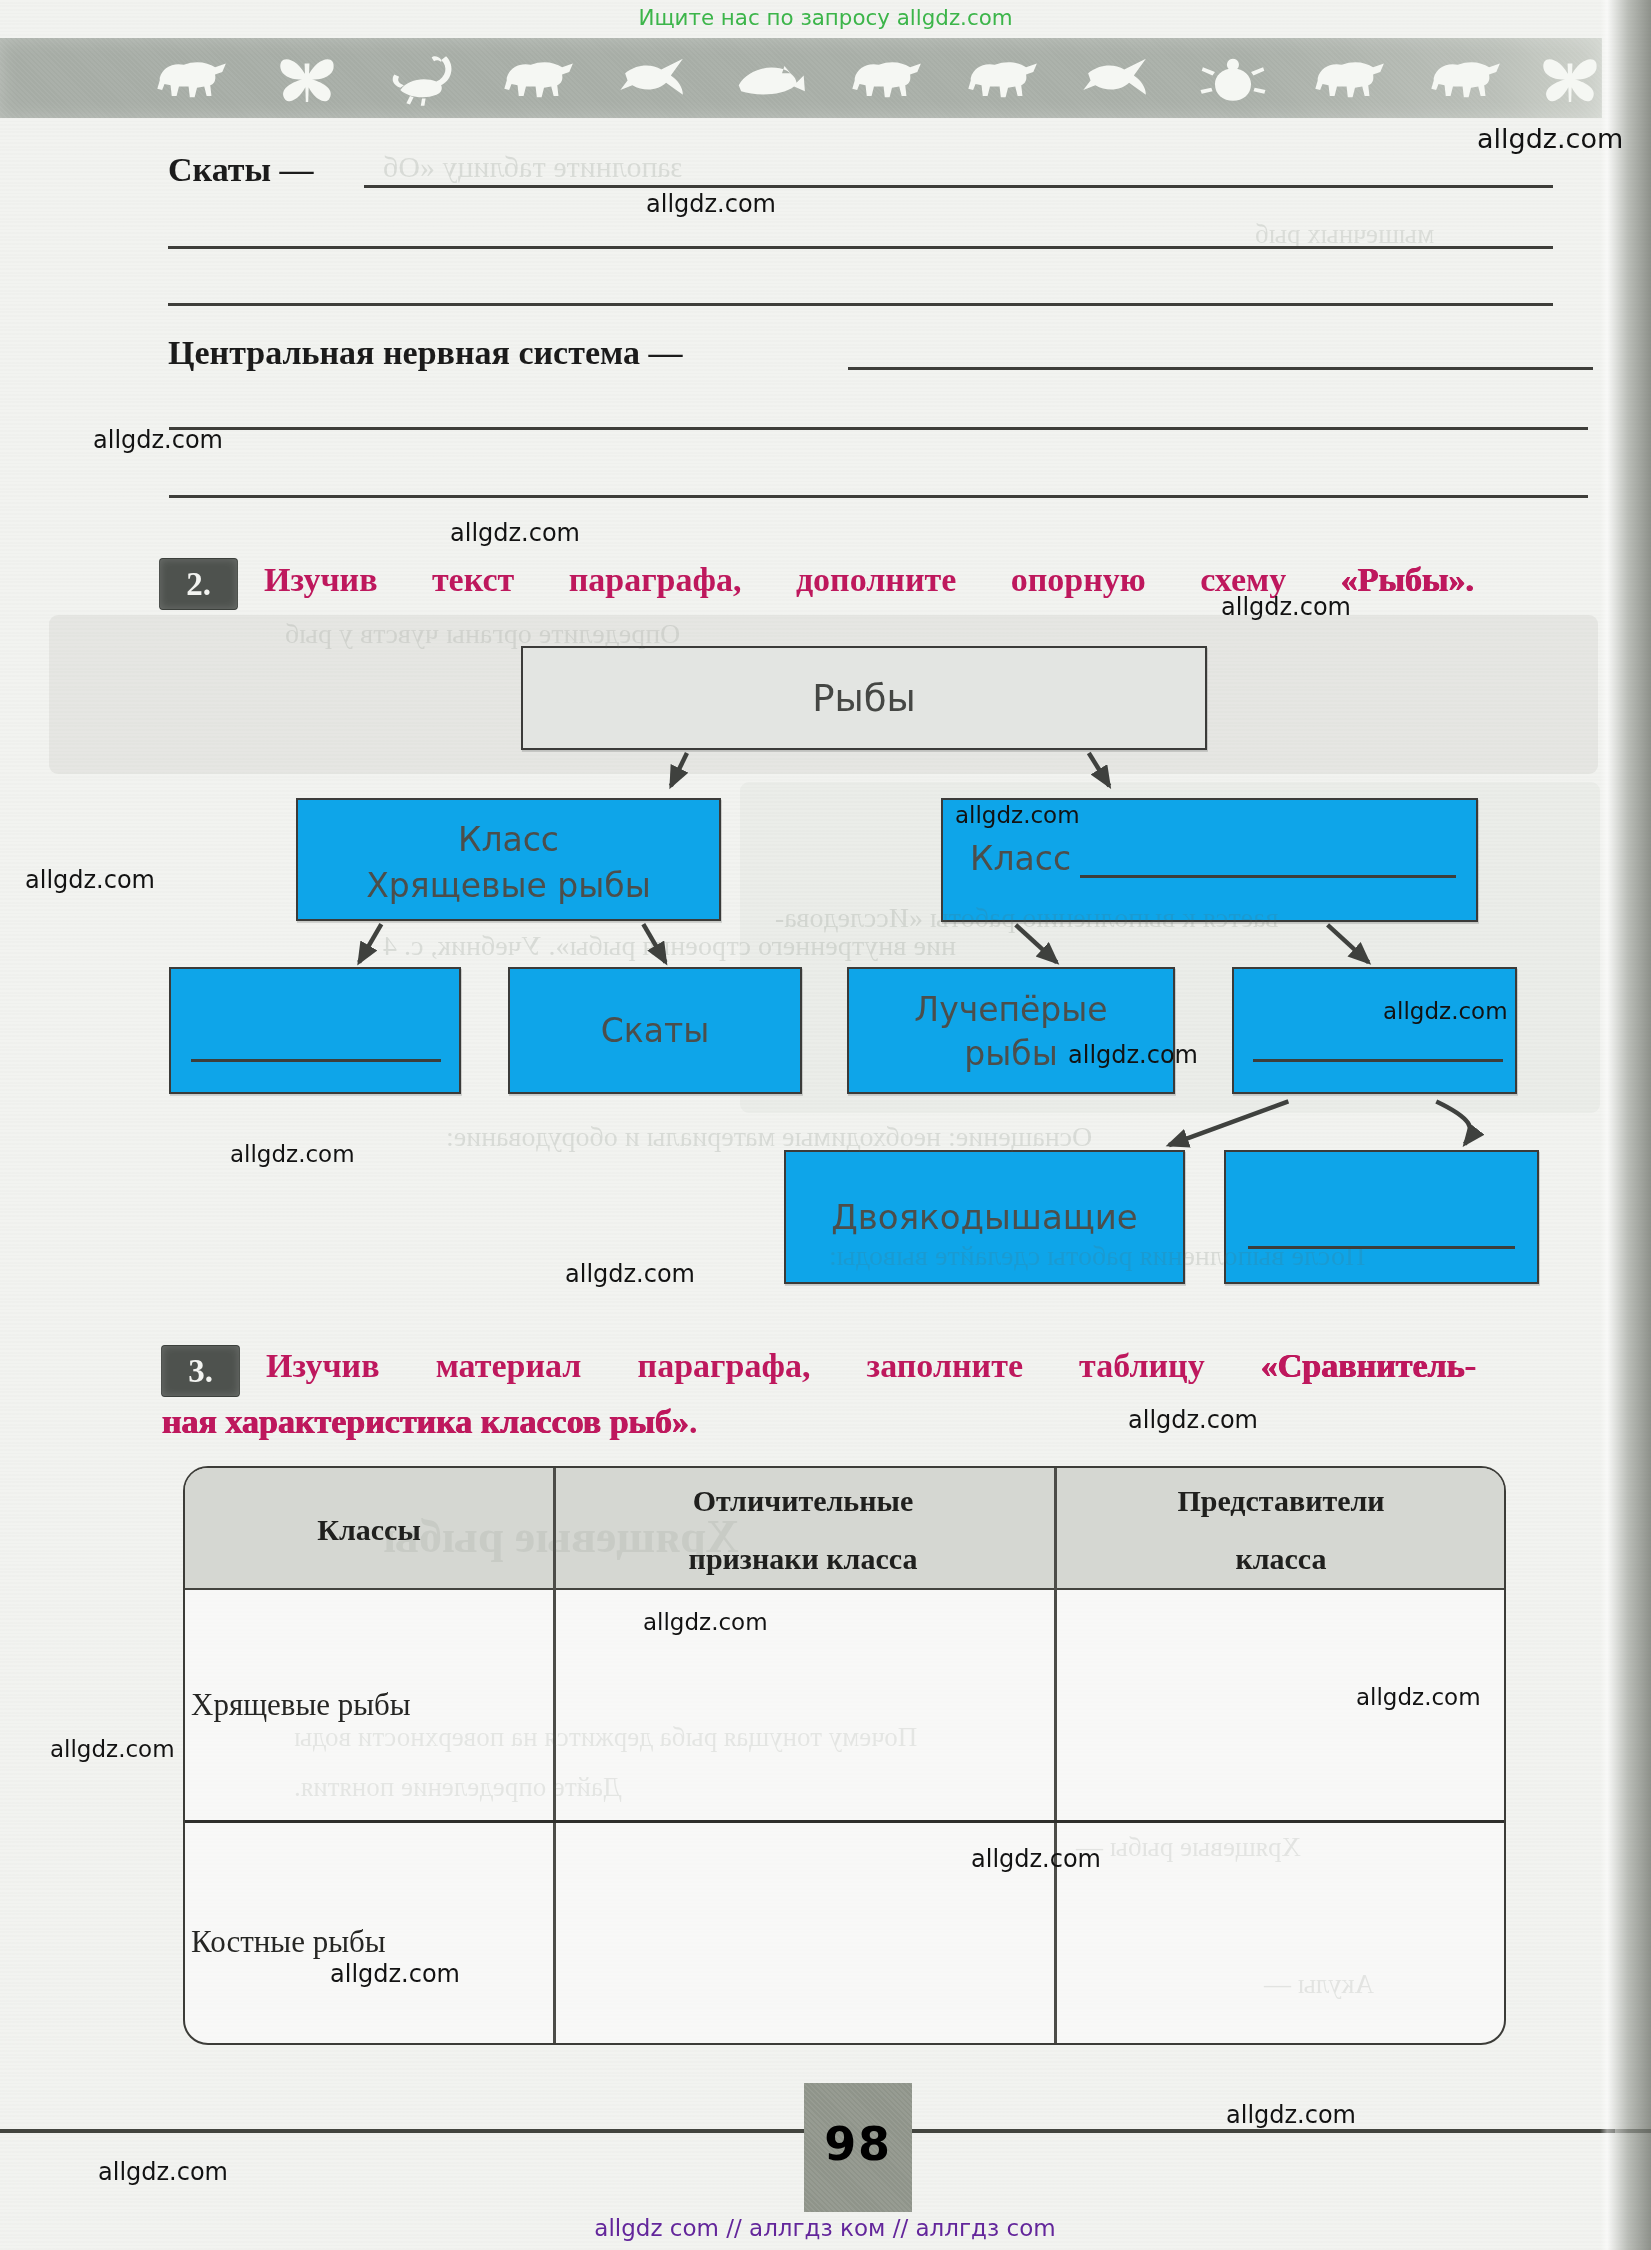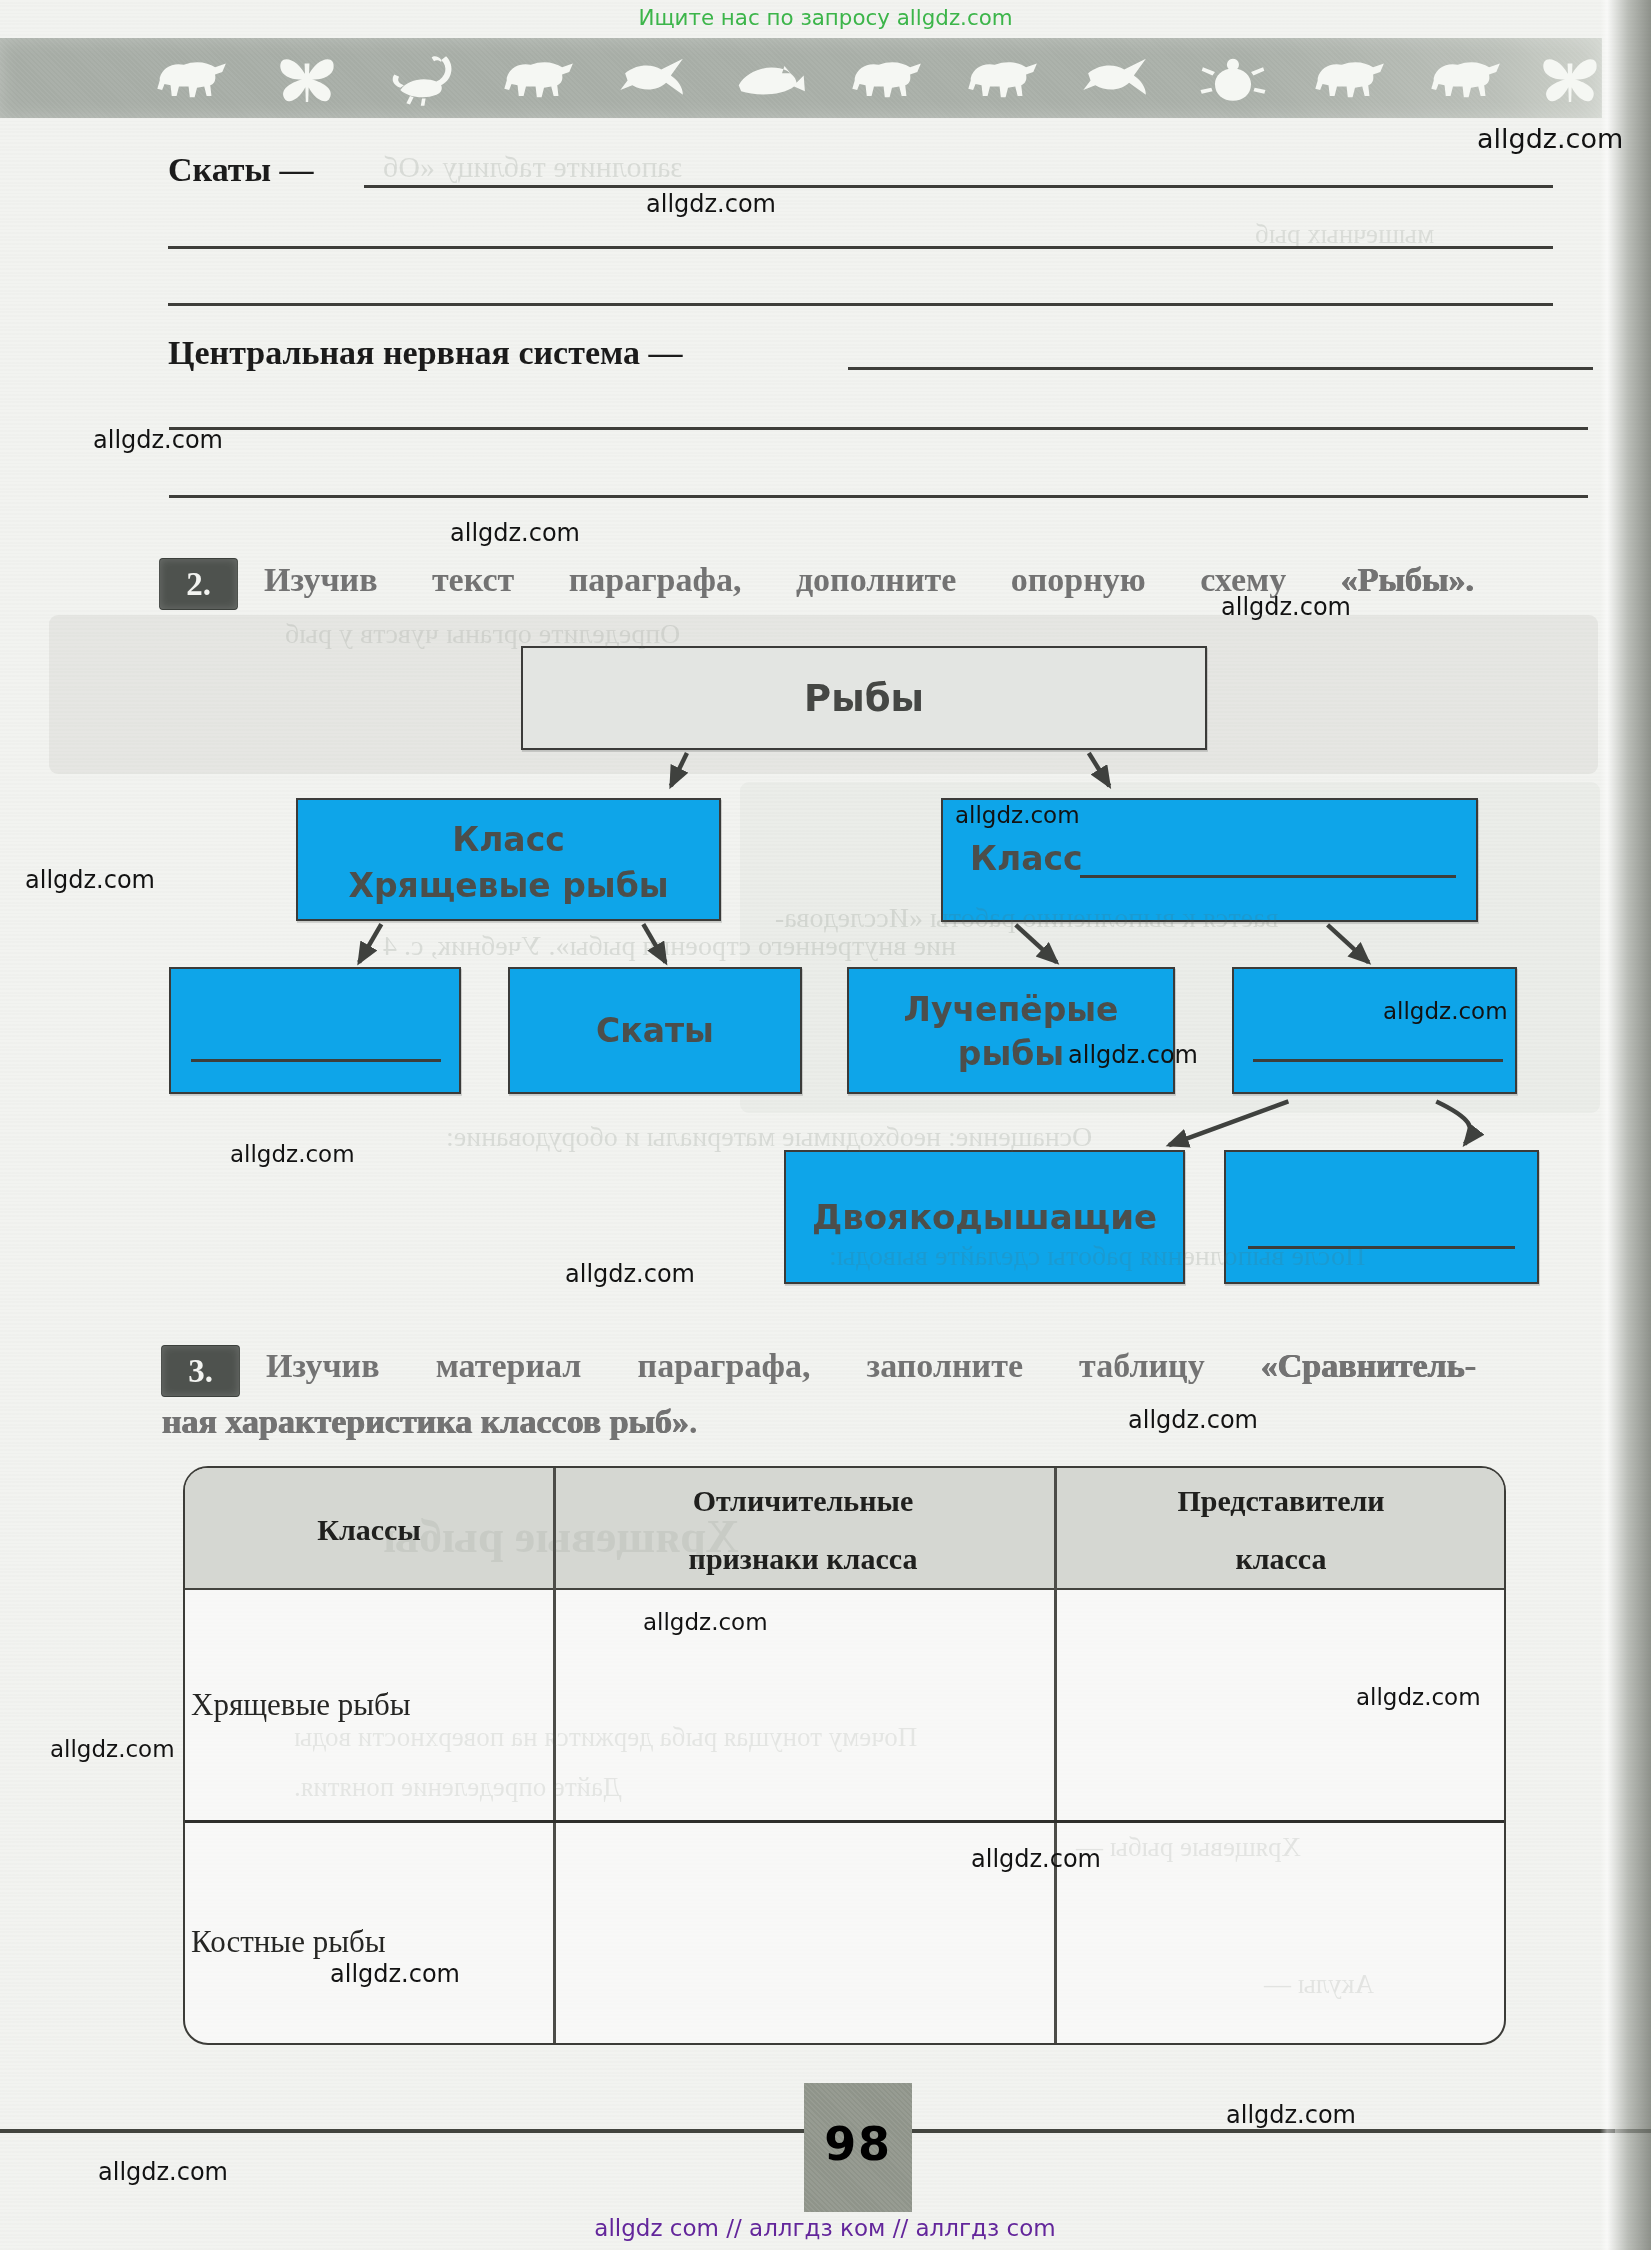--- a/index.html
+++ b/index.html
@@ -25,29 +25,29 @@
   
   .rline{position:absolute;height:2.7px;background:#3e3e3a;z-index:6;}
   
   .artifact{position:absolute;z-index:5;font-family:"Liberation Serif",serif;color:#5c675c;
       white-space:nowrap;transform:scaleX(-1);filter:blur(0.6px);pointer-events:none;}
   
   .heading{position:absolute;z-index:7;font-weight:bold;font-size:34px;color:#1b1b1b;white-space:nowrap;}
   .badge{position:absolute;z-index:7;width:77px;height:50px;background:#4e524e;color:#f3f4f1;
       font-weight:bold;font-size:33px;text-align:center;line-height:50px;border-radius:2.7px;
       box-shadow:inset 0 0 9px rgba(255,255,255,.18), 0 0 0 0.9px #3c403c;}
-  .task{position:absolute;z-index:7;font-weight:bold;font-size:34px;color:#737373;
+  .task{position:absolute;z-index:7;font-weight:bold;font-size:34px;color:#be185d;
       text-align:justify;text-align-last:justify;}
   .task .heavy,.task2-heavy{text-shadow:0.5px 0 currentColor,-0.5px 0 currentColor;}
   
   .sbox{position:absolute;z-index:4;background:#0ea5e9;border:2.7px solid #3b3b39;box-sizing:border-box;
       font-family:"DejaVu Sans",sans-serif;color:#4c4e4b;text-align:center;
       display:flex;flex-direction:column;align-items:center;justify-content:center;
       box-shadow:0.9px 1.8px 0 rgba(80,84,78,.25);}
-  .sbox .lbl{font-weight:bold;}
+  .sbox .lbl{font-weight:normal;}
   #arrows{position:absolute;left:0;top:0;z-index:6;pointer-events:none;}
   
   .ctable{position:absolute;left:183px;top:1466px;width:1323px;height:579px;z-index:4;
       border:2.7px solid #3c3c38;border-radius:25px;box-sizing:border-box;background:rgba(252,252,251,.6);}
   .ctable .thead{position:absolute;left:0;top:0;width:100%;height:122px;background:#d5d7d2;
       border-bottom:2.7px solid #44443f;border-radius:22px 22px 0 0;box-sizing:border-box;}
   .ctable .vline{position:absolute;top:0;width:2.7px;height:100%;background:#4c4c48;}
   .ctable .hrow{position:absolute;left:0;top:352px;width:100%;height:2.7px;background:#2e2e2b;}
   .th{position:absolute;z-index:7;font-weight:bold;font-size:30px;color:#20201e;
       transform:translate(-50%,-50%);white-space:nowrap;}

